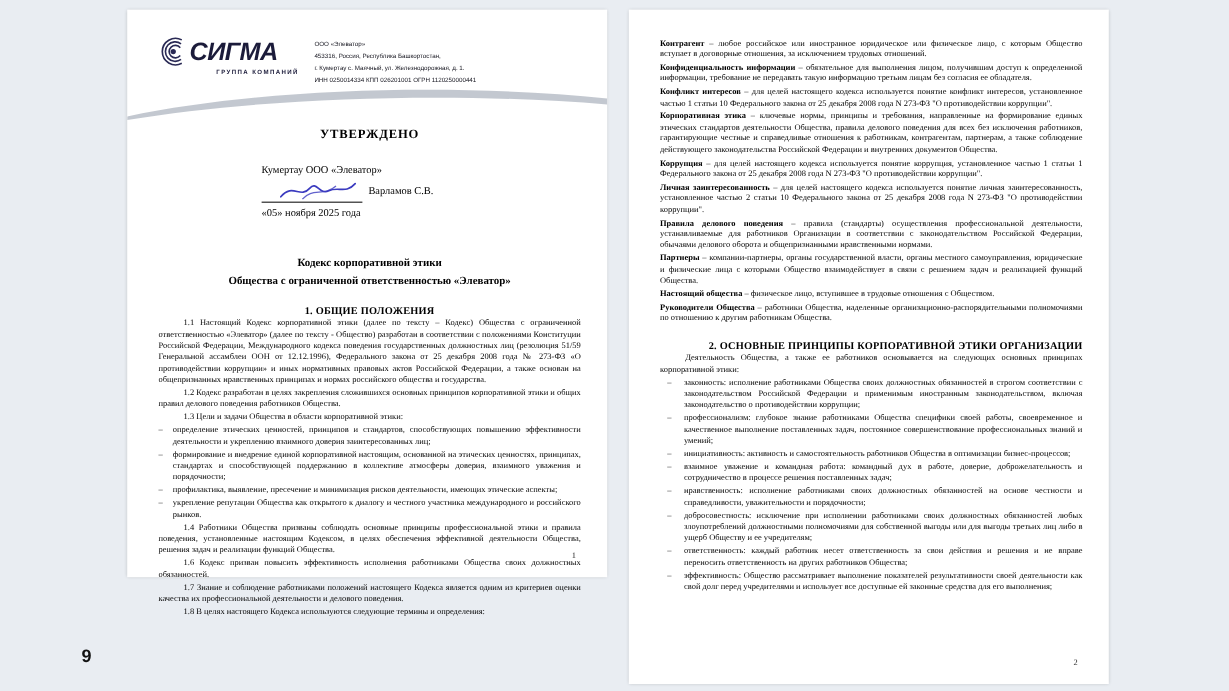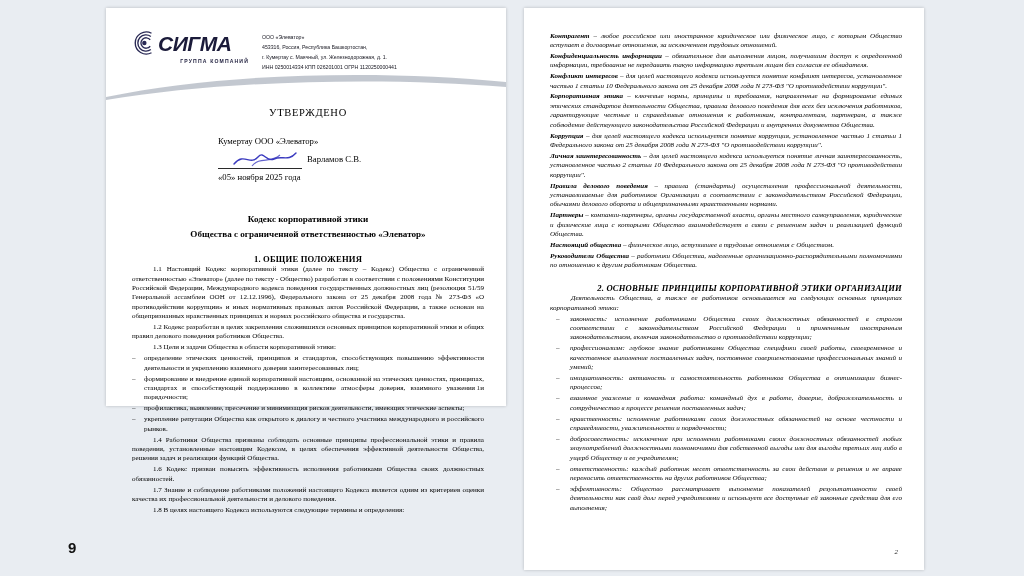--- a/index.html
+++ b/index.html
@@ -19,21 +19,21 @@
     left: 68px; bottom: 20px;
     font-family: "Liberation Sans", sans-serif;
     font-size: 15px; font-weight: bold;
     color: #111;
   }
   .page {
     position: absolute;
     background: #ffffff;
     box-shadow: 0 0 3px rgba(0,0,0,0.22);
   }
-  #page1 { left: 106px; top: 8px; width: 400px; height: 398px; }
+  #page1 { left: 106px; top: 8px; width: 400px; height: 473px; }
   #page2 { left: 524px; top: 8px; width: 400px; height: 562px; }
 
   .page-inner { position: relative; width: 100%; height: 100%; padding: 18px 22px 0 26px; }
 
   
   .letterhead { display: flex; align-items: flex-start; gap: 12px; }
   .logo-block { width: 118px; flex: none; padding-top: 4px; }
   .logo-row { display: flex; align-items: center; }
   .logo-mark { width: 26px; height: 26px; flex: none; }
   .logo-word {
@@ -48,21 +48,21 @@
     color: #1b1b3a; text-align: right; margin-top: 2px; padding-right: 1px;
   }
   .addr {
     font-family: "Liberation Sans", sans-serif;
     font-size: 5.2px; line-height: 1.92; color: #15151f; padding-top: 7px;
   }
   .swoosh { position: absolute; left: 0; top: 62px; width: 100%; height: 30px; }
 
   
   .approve { margin-top: 34px; text-align: center; }
-  .approve-title { font-size: 10.5px; font-weight: normal; letter-spacing: 0.7px; }
+  .approve-title { font-size: 10.5px; font-weight: bold; letter-spacing: 0.7px; }
   .approve-body { margin-top: 15px; text-align: left; padding-left: 86px; font-size: 8.7px; line-height: 2.05; }
   .sig-line { position: relative; display: flex; align-items: flex-end; gap: 5px; }
   .sig-rule { display: inline-block; width: 84px; border-bottom: 1px solid #2a2a2a; height: 11px; }
   .sig-scribble { position: absolute; left: 12px; bottom: 1px; width: 72px; height: 18px; pointer-events: none; }
 
   
   .doc-title { text-align: center; font-weight: bold; font-size: 9.1px; line-height: 1.55; margin-top: 26px; }
   .sec-head { text-align: center; font-weight: bold; font-size: 8.6px; margin-top: 13px; letter-spacing: 0.2px; }
   .sec-head.left2 { margin-top: 12px; text-align: right; }
   p.para {
@@ -76,21 +76,21 @@
     content: "\2013"; position: absolute; left: 0; top: 0;
   }
   p.para.defn { text-indent: 0; }
   p.para.defn b { font-weight: bold; }
   p.para.dash2 { text-indent: 0; padding-left: 20px; position: relative; }
   p.para.dash2::before { content: "\2013"; position: absolute; left: 6px; top: 0; }
   .pagenum {
     position: absolute; right: 26px; bottom: 14px;
     font-size: 7px; color: #1a1a1a;
   }
-  .p2pad { padding-top: 22px; font-style: italic; }
+  .p2pad { padding-top: 22px; }
 </style>
 </head>
 <body>
 
 <div id="slide">
 
   <div class="slide-number">9</div>
 
   <div class="page" id="page1">
     <div class="page-inner">

